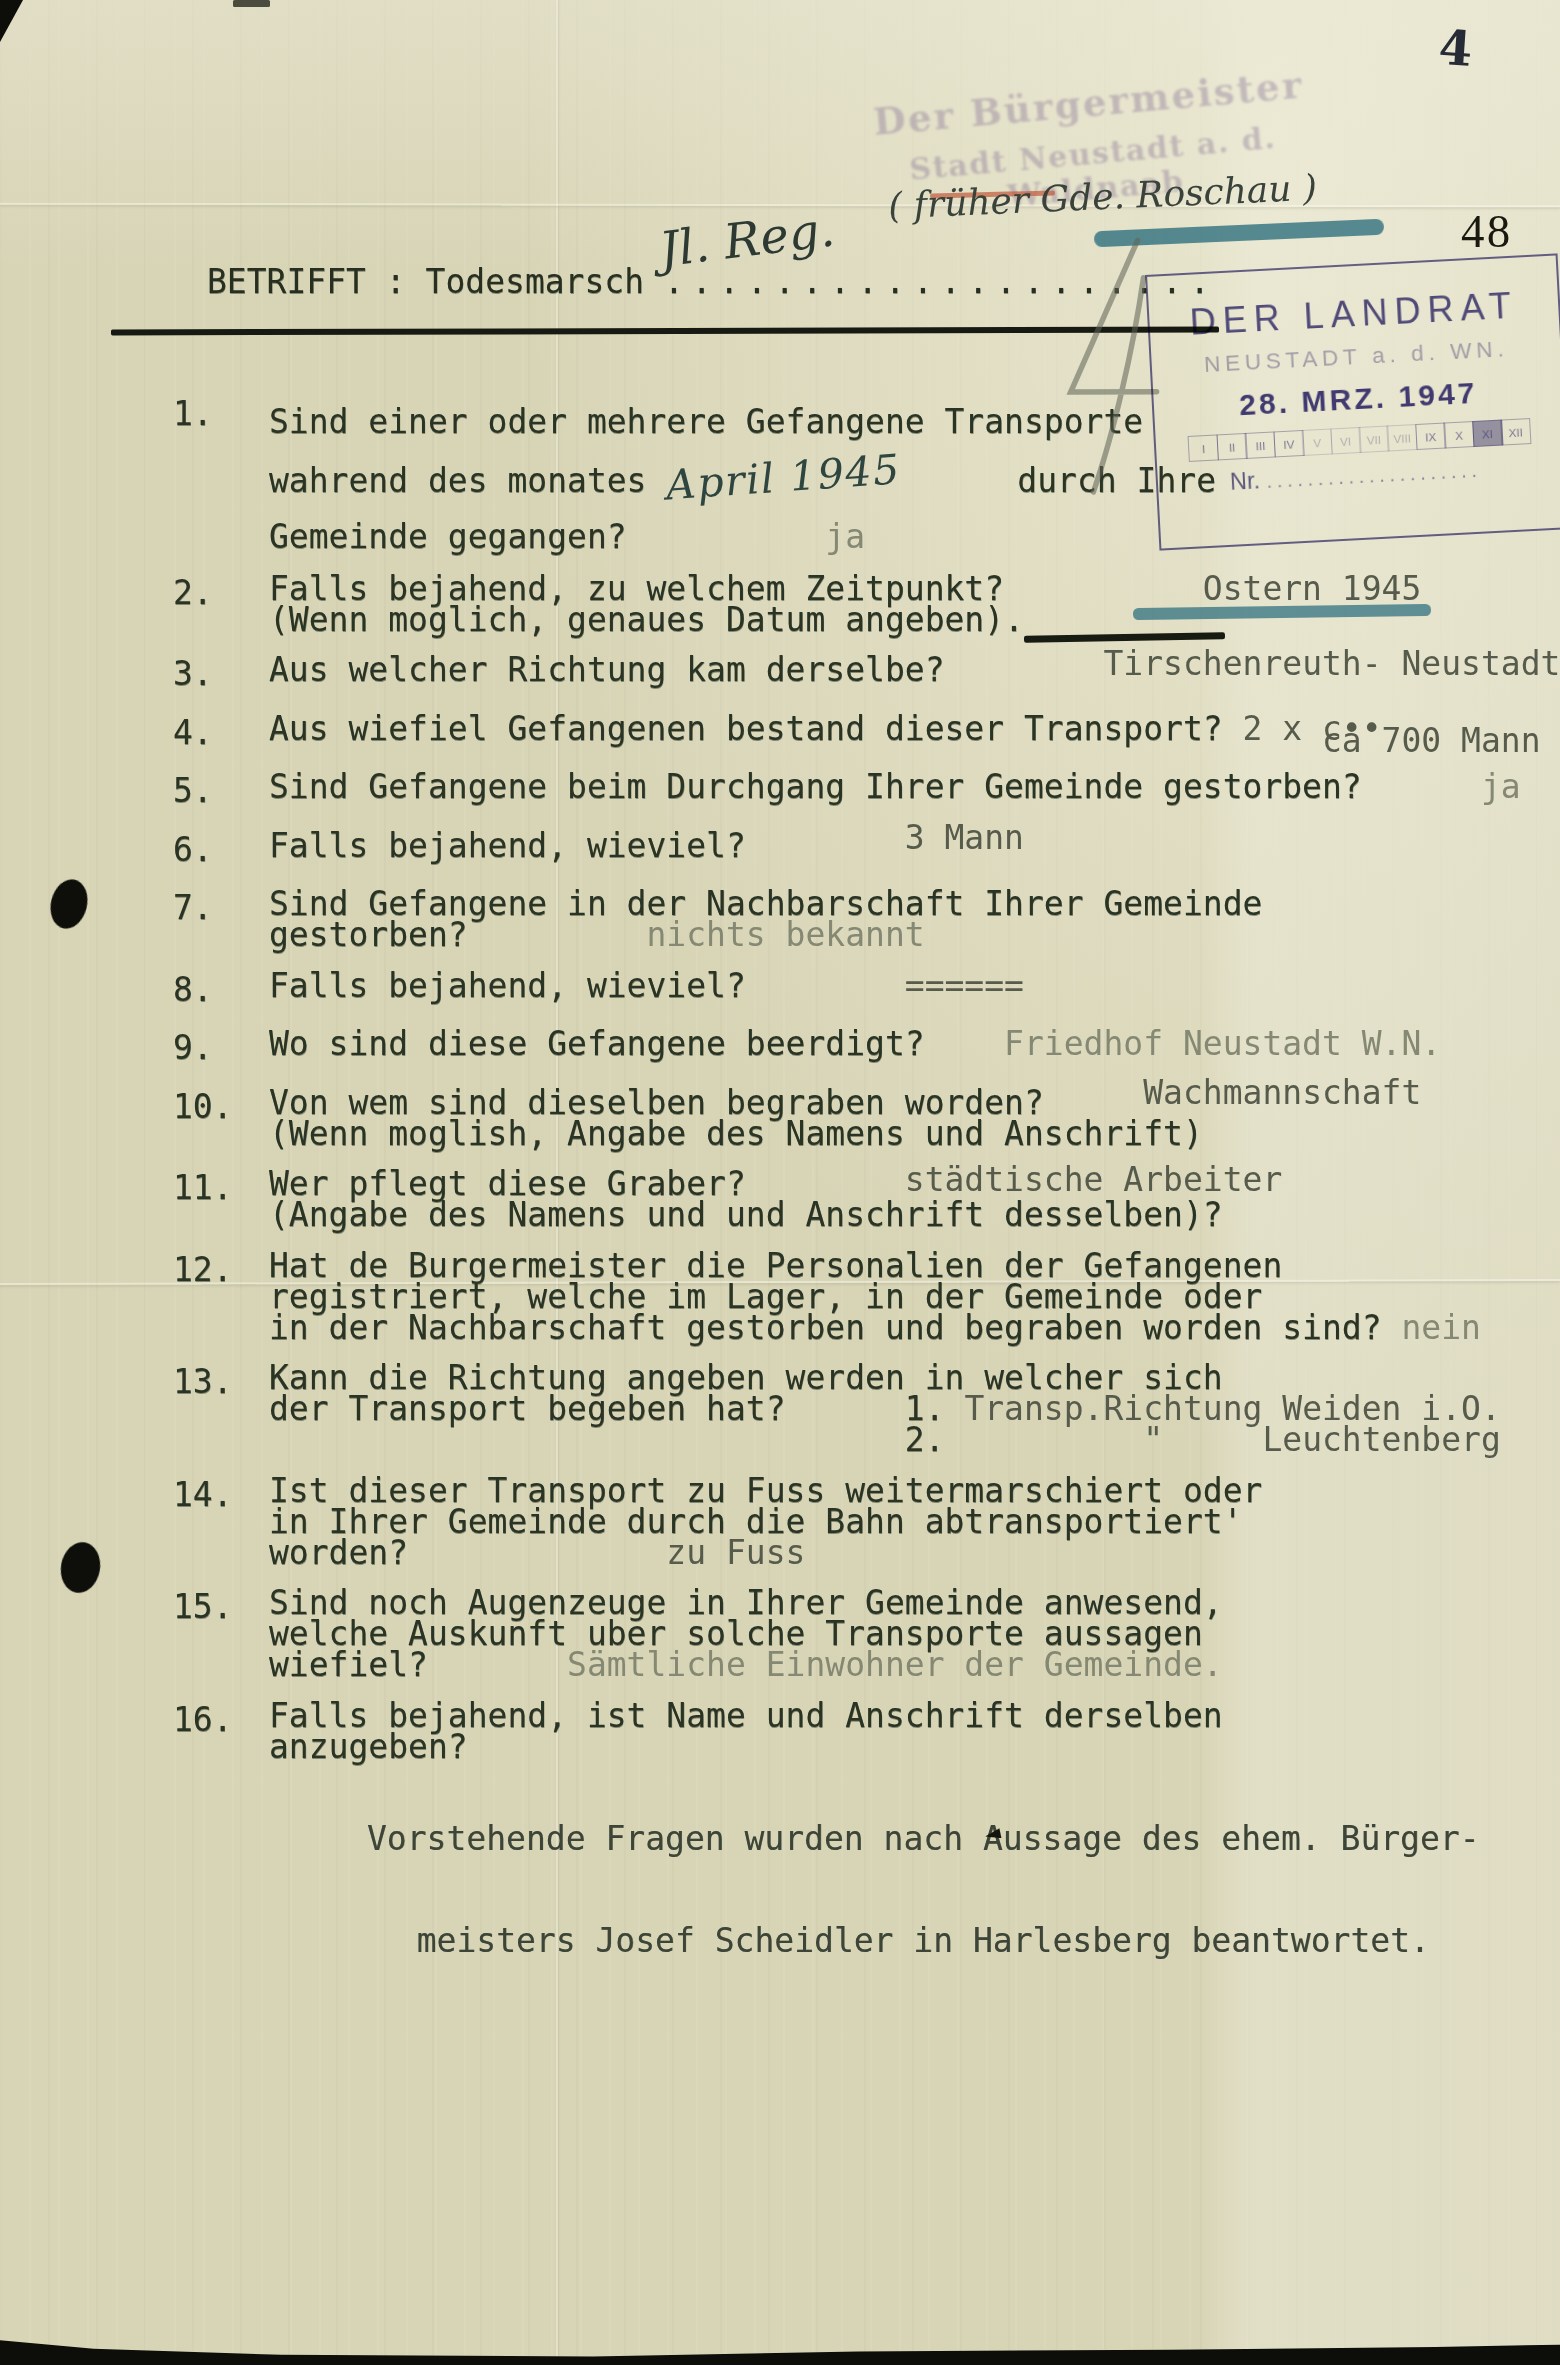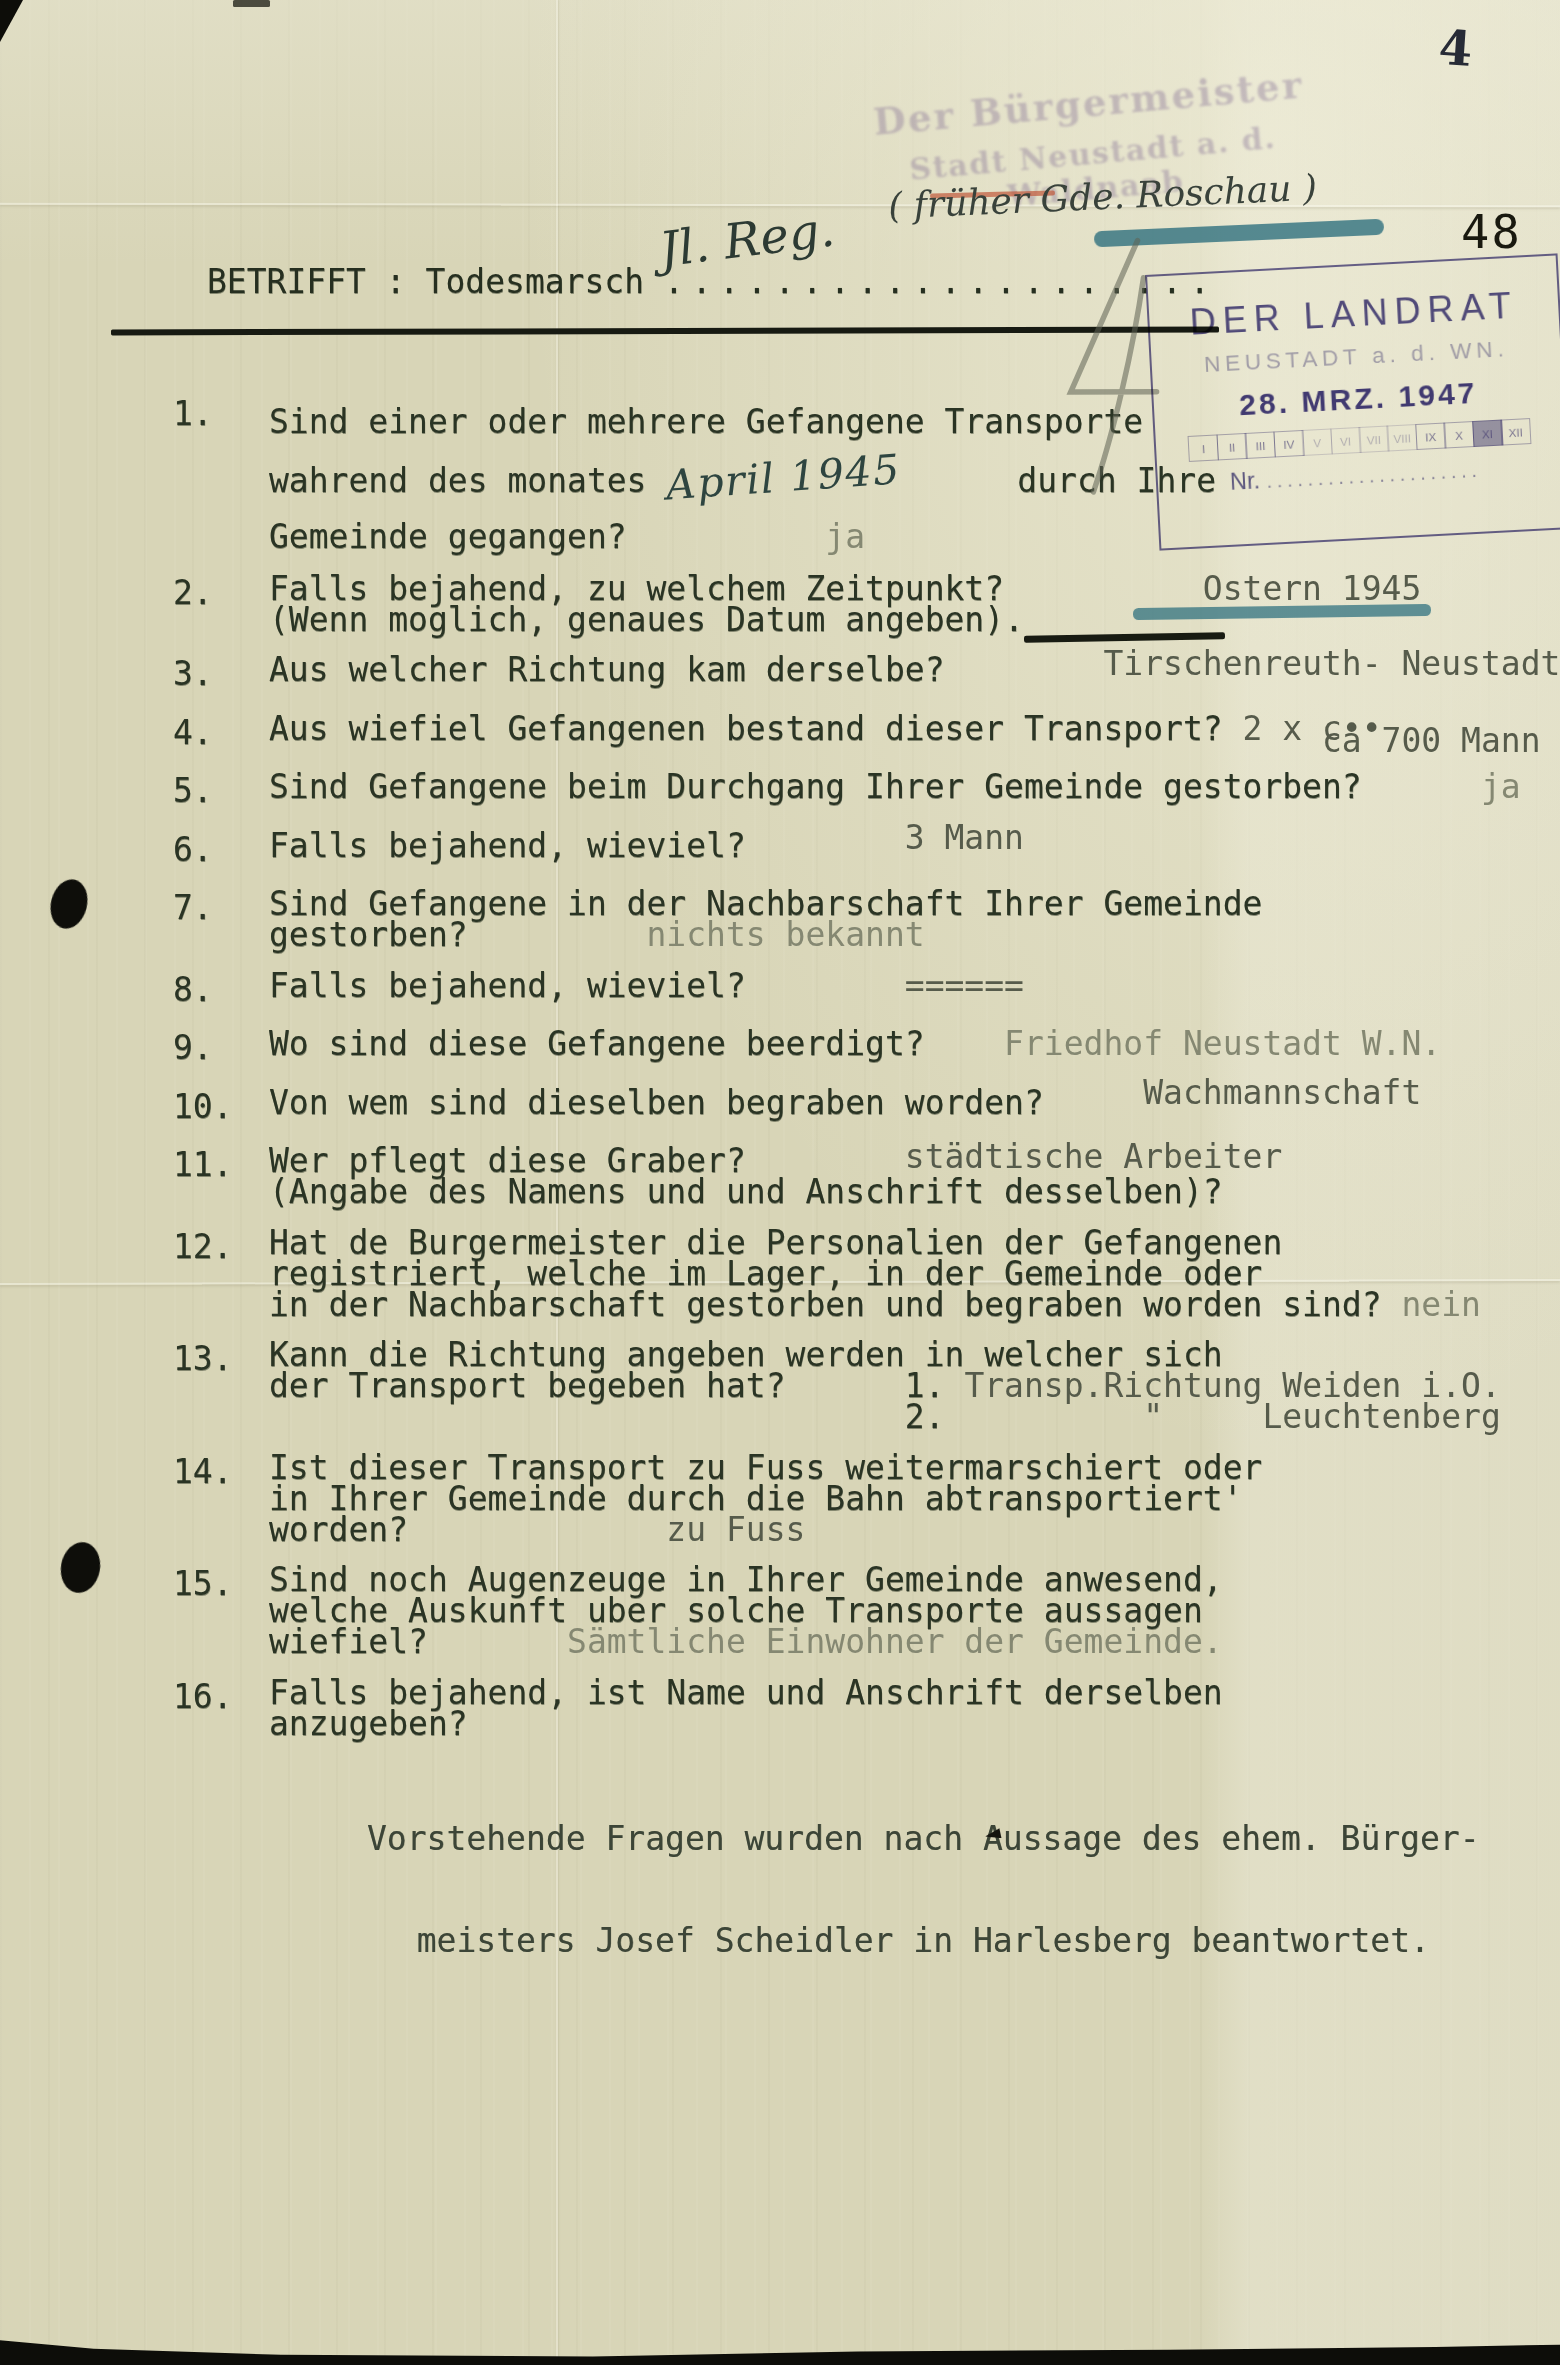--- a/index.html
+++ b/index.html
@@ -34,21 +34,21 @@
   .ghost-stamp .g1{font-size:37px;letter-spacing:2.3px;}
   .ghost-stamp .g2{font-size:30px;margin-top:11px;letter-spacing:1.6px;}
   .red-underline{position:absolute;left:930px;top:192px;width:125px;height:4.7px;
     background:rgba(192,88,58,.7);border-radius:2.3px;transform:rotate(-1.5deg);}
   .hand-note{position:absolute;left:888px;top:176px;transform:rotate(-2.5deg);
     font-family:"DejaVu Serif",serif;font-style:italic;font-size:36px;color:#39423b;}
   .teal-underline{position:absolute;left:1094px;top:225px;width:290px;height:15.6px;
     background:rgba(28,100,118,.72);border-radius:7.8px;transform:rotate(-2.5deg);filter:blur(0.5px);}
   .corner-mark{position:absolute;left:1439px;top:20px;font-family:"DejaVu Serif",serif;
     font-weight:bold;font-size:48px;color:#272b36;transform:rotate(4deg);}
-  .page-number{position:absolute;left:1461px;top:204px;font-size:47px;letter-spacing:2.3px;color:#19190f;}
+  .page-number{position:absolute;left:1461px;top:204px;font-size:47px;letter-spacing:2.3px;color:#19190f;font-family:Liberation Serif, serif;}
   .betrifft{position:absolute;left:207px;top:262px;font-size:33px;color:#262f20;white-space:pre;
     text-shadow:0.3px 0.5px 0.6px rgba(30,40,25,.45);}
   .leader{letter-spacing:7.8px;}
   .hand-reg{position:absolute;left:659px;top:211px;transform:rotate(-7deg);
     font-family:"DejaVu Serif",serif;font-style:italic;font-size:48px;color:#2c3a33;z-index:5;}
   .pencil4{position:absolute;left:1063px;top:233px;z-index:5;transform:rotate(4deg);}
   .header-rule{position:absolute;left:111px;top:328px;width:1108px;height:5.5px;background:#171a12;
     border-radius:1.6px;transform:rotate(-.15deg);}
   .ink-bar{position:absolute;left:1024px;top:634px;width:201px;height:7px;background:#181b12;
     border-radius:2.3px;transform:rotate(-1deg);}
@@ -206,20 +206,21 @@
       <div class="q-item">
         <div class="q-num">9.</div>
         <div class="q-body">
           <div class="q-line"><span class="seg-q">Wo sind diese Gefangene beerdigt?    </span><span class="seg-af">Friedhof Neustadt W.N.</span></div>
         </div>
       </div>
       <div class="q-item">
         <div class="q-num">10.</div>
         <div class="q-body">
           <div class="q-line"><span class="seg-q">Von wem sind dieselben begraben worden?     </span><span class="seg-a" style="top: -9.4px;">Wachmannschaft</span></div>
+          <div class="q-line"><span class="seg-q">(Wenn moglish, Angabe des Namens und Anschrift)</span></div>
         </div>
       </div>
       <div class="q-item">
         <div class="q-num">11.</div>
         <div class="q-body">
           <div class="q-line"><span class="seg-q">Wer pflegt diese Graber?        </span><span class="seg-a" style="top: -4.7px;">städtische Arbeiter</span></div>
           <div class="q-line"><span class="seg-q">(Angabe des Namens und und Anschrift desselben)?</span></div>
         </div>
       </div>
       <div class="q-item">

